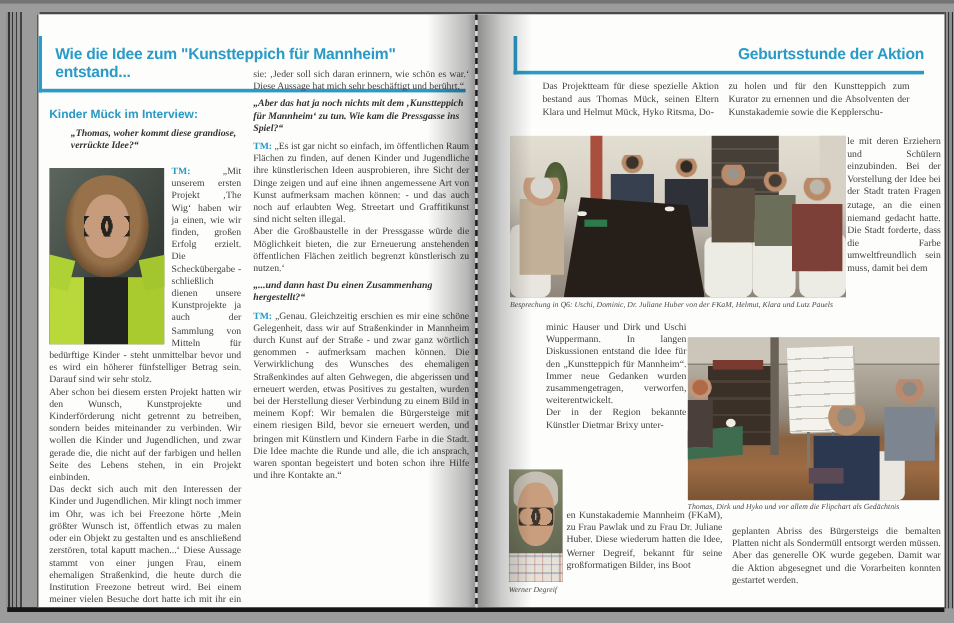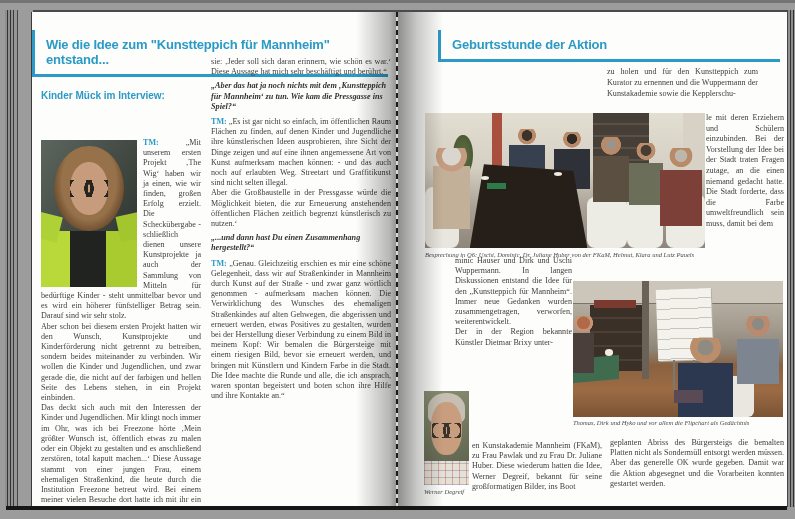--- a/index.html
+++ b/index.html
@@ -41,20 +41,21 @@
   <div class="abs book-top"></div>
   <div class="abs book-bottom"></div>
 
   <div class="abs page page-left">
     <div class="abs title-block" style="left:0;top:18px;width:342px;">
       <span>Wie die Idee zum "Kunstteppich für Mannheim" entstand...</span>
     </div>
 
     <div class="abs blue-sub" style="left:9px;top:78px;">Kinder Mück im Interview:</div>
 
+    <div class="abs q" style="left:27px;top:94px;width:140px;">„Thomas, woher kommt diese grandiose, verrückte Idee?“</div>
 
     <div class="abs body-t" style="left:9px;top:126px;width:160px;">
       <div class="photo" style="position:relative;float:left;width:96px;height:147px;margin:2px 6px 3px 0;">
         <div class="ph" style="inset:0;background:linear-gradient(125deg,#5c665e 0%,#434b44 45%,#272c29 100%);"></div>
         <div class="ph" style="left:14%;top:4%;width:72%;height:58%;border-radius:50%;background:radial-gradient(ellipse at 50% 42%,#96714a 0 55%,#6f4f30 72%,rgba(0,0,0,0) 73%);"></div>
         <div class="ph" style="left:30%;top:15%;width:40%;height:36%;border-radius:48%;background:#c79c7d;"></div>
         <div class="ph" style="left:30%;top:27%;width:40%;height:12%;background:radial-gradient(circle at 27% 50%,rgba(0,0,0,0) 0 34%,#26241f 35% 46%,rgba(0,0,0,0) 47%),radial-gradient(circle at 73% 50%,rgba(0,0,0,0) 0 34%,#26241f 35% 46%,rgba(0,0,0,0) 47%);"></div>
         <div class="ph" style="left:0;top:62%;width:100%;height:38%;background:linear-gradient(90deg,#b9d83a 0 30%,#20231f 30% 68%,#aacb2f 68% 100%);"></div>
         <div class="ph" style="left:-6%;top:50%;width:26%;height:18%;background:#aed136;transform:rotate(14deg);"></div>
         <div class="ph" style="left:80%;top:50%;width:26%;height:18%;background:#a3c62e;transform:rotate(-12deg);"></div>
@@ -70,25 +71,26 @@
       <p style="margin-top:5px;"><span class="tm">TM:</span> <span>„Es ist gar nicht so einfach, im öffentlichen Raum Flächen zu finden, auf denen Kinder und Jugendliche ihre künstlerischen Ideen ausprobieren, ihre Sicht der Dinge zeigen und auf eine ihnen angemessene Art von Kunst aufmerksam machen können: - und das auch noch auf erlaubten Weg. Streetart und Graffitikunst sind nicht selten illegal.</span></p>
       <p>Aber die Großbaustelle in der Pressgasse würde die Möglichkeit bieten, die zur Erneuerung anstehenden öffentlichen Flächen zeitlich begrenzt künstlerisch zu nutzen.‘</p>
       <p class="q" style="margin-top:4px;">„...und dann hast Du einen Zusammenhang hergestellt?“</p>
       <p style="margin-top:5px;"><span class="tm">TM:</span> <span>„Genau. Gleichzeitig erschien es mir eine schöne Gelegenheit, dass wir auf Straßenkinder in Mannheim durch Kunst auf der Straße - und zwar ganz wörtlich genommen - aufmerksam machen können. Die Verwirklichung des Wunsches des ehemaligen Straßenkindes auf alten Gehwegen, die abgerissen und erneuert werden, etwas Positives zu gestalten, wurden bei der Herstellung dieser Verbindung zu einem Bild in meinem Kopf: Wir bemalen die Bürgersteige mit einem riesigen Bild, bevor sie erneuert werden, und bringen mit Künstlern und Kindern Farbe in die Stadt. Die Idee machte die Runde und alle, die ich ansprach, waren spontan begeistert und boten schon ihre Hilfe und ihre Kontakte an.“</span></p>
     </div>
 
     <div class="abs gutter-l"></div>
   </div>
 
   <div class="abs page page-right">
-    <div class="abs title-block" style="left:41px;top:18px;width:328px;">
+    <div class="abs title-block" style="left:31px;top:18px;width:328px;text-align:right;">
       <span>Geburtsstunde der Aktion</span>
     </div>
 
-    <div class="abs body-t" style="left:210px;top:54px;width:151px;line-height:11px;">zu holen und für den Kunstteppich zum Kurator zu ernennen und die Wuppermann der Kunstakademie sowie die Kepplerschu-</div>
+    <div class="abs body-t" style="left:55px;top:54px;width:147px;line-height:11px;">Das Projektteam für diese spezielle Aktion bestand aus Thomas Mück, seinen Eltern Klara und Helmut Mück, Hyko Ritsma, Do-</div>
+    <div class="abs body-t" style="left:210px;top:54px;width:151px;line-height:11px;">zu holen und für den Kunstteppich zum Kurator zu ernennen und die Absolventen der Kunstakademie sowie die Kepplerschu-</div>
 
     <div class="photo" style="left:28px;top:101px;width:280px;height:135px;">
       <div class="ph" style="inset:0;background:linear-gradient(180deg,#e3ded2 0%,#d6d0c4 40%,#a9a195 70%,#8e867a 100%);"></div>
       <div class="ph" style="left:24%;top:0;width:3.5%;height:46%;background:#a94f3d;"></div>
       <div class="ph" style="left:10%;top:16%;width:7%;height:30%;border-radius:50%;background:radial-gradient(#5f7042,#44512f);"></div>
       <div class="ph" style="left:60%;top:0;width:20%;height:52%;background:repeating-linear-gradient(180deg,#453f37 0 10px,#5a5248 10px 12px);"></div>
       <div class="ph" style="left:92%;top:0;width:8%;height:42%;background:#d8d2c6;"></div>
       <div class="ph" style="left:0;top:55%;width:12%;height:45%;border-radius:8px;background:#e8e6de;"></div>
       <div class="ph" style="left:58%;top:62%;width:14%;height:38%;border-radius:8px;background:#ecebe4;"></div>
       <div class="ph" style="left:72%;top:58%;width:13%;height:42%;border-radius:8px;background:#ecebe4;"></div>
@@ -101,25 +103,25 @@
       <div class="ph" style="left:84%;top:26%;width:15%;height:58%;background:radial-gradient(circle at 50% 10%,#bdb6ab 0 8%,#b98a68 9% 15%,rgba(0,0,0,0) 16%),linear-gradient(180deg,rgba(0,0,0,0) 0 28%,#7c4038 28% 100%);"></div>
       <div class="ph" style="left:16%;top:38%;width:42%;height:62%;background:#261f19;clip-path:polygon(12% 0,88% 8%,100% 100%,0 100%);"></div>
       <div class="ph" style="left:22%;top:52%;width:7%;height:4%;background:#2e7a4a;"></div>
       <div class="ph" style="left:20%;top:47%;width:3%;height:3%;border-radius:50%;background:#efece4;"></div>
       <div class="ph" style="left:46%;top:44%;width:3%;height:3%;border-radius:50%;background:#efece4;"></div>
     </div>
     <div class="abs caption" style="left:28px;top:239px;">Besprechung in Q6: Uschi, Dominic, Dr. Juliane Huber von der FKaM, Helmut, Klara und Lutz Pauels</div>
 
     <div class="abs body-t" style="left:309px;top:101px;width:78px;line-height:10.6px;">le mit deren Erziehern und Schülern einzubinden. Bei der Vorstellung der Idee bei der Stadt traten Fragen zutage, an die einen niemand gedacht hatte. Die Stadt forderte, dass die Farbe umweltfreundlich sein muss, damit bei dem</div>
 
-    <div class="abs body-t" style="left:58px;top:244px;width:117px;">
+    <div class="abs body-t" style="left:58px;top:256px;width:117px;">
       <p>minic Hauser und Dirk und Uschi Wuppermann. In langen Diskussionen entstand die Idee für den „Kunstteppich für Mannheim“. Immer neue Gedanken wurden zusammengetragen, verworfen, weiterentwickelt.</p>
       <p>Der in der Region bekannte Künstler Dietmar Brixy unter-</p>
     </div>
-    <div class="abs body-t" style="left:75px;top:429px;width:130px;">en Kunstakademie Mannheim (FKaM), zu Frau Pawlak und zu Frau Dr. Juliane Huber. Diese wiederum hatten die Idee, Werner Degreif, bekannt für seine großformatigen Bilder, ins Boot</div>
+    <div class="abs body-t" style="left:75px;top:413px;width:130px;">en Kunstakademie Mannheim (FKaM), zu Frau Pawlak und zu Frau Dr. Juliane Huber. Diese wiederum hatten die Idee, Werner Degreif, bekannt für seine großformatigen Bilder, ins Boot</div>
 
     <div class="photo" style="left:27px;top:379px;width:45px;height:94px;">
       <div class="ph" style="inset:0;background:linear-gradient(160deg,#8a8f72 0%,#6f745c 50%,#585c49 100%);"></div>
       <div class="ph" style="left:8%;top:2%;width:84%;height:32%;border-radius:50% 50% 20% 20%;background:#c6c0b4;"></div>
       <div class="ph" style="left:16%;top:12%;width:68%;height:56%;border-radius:45%;background:#c89e7e;"></div>
       <div class="ph" style="left:18%;top:34%;width:64%;height:16%;background:radial-gradient(circle at 28% 50%,rgba(0,0,0,0) 0 32%,#3a342c 33% 45%,rgba(0,0,0,0) 46%),radial-gradient(circle at 72% 50%,rgba(0,0,0,0) 0 32%,#3a342c 33% 45%,rgba(0,0,0,0) 46%);"></div>
       <div class="ph" style="left:0;top:74%;width:100%;height:26%;background:repeating-linear-gradient(90deg,rgba(170,60,50,0.35) 0 1px,rgba(0,0,0,0) 1px 7px),repeating-linear-gradient(0deg,rgba(60,90,150,0.3) 0 1px,rgba(0,0,0,0) 1px 7px),#e6e0d6;"></div>
     </div>
     <div class="abs caption" style="left:27px;top:476px;">Werner Degreif</div>
 

